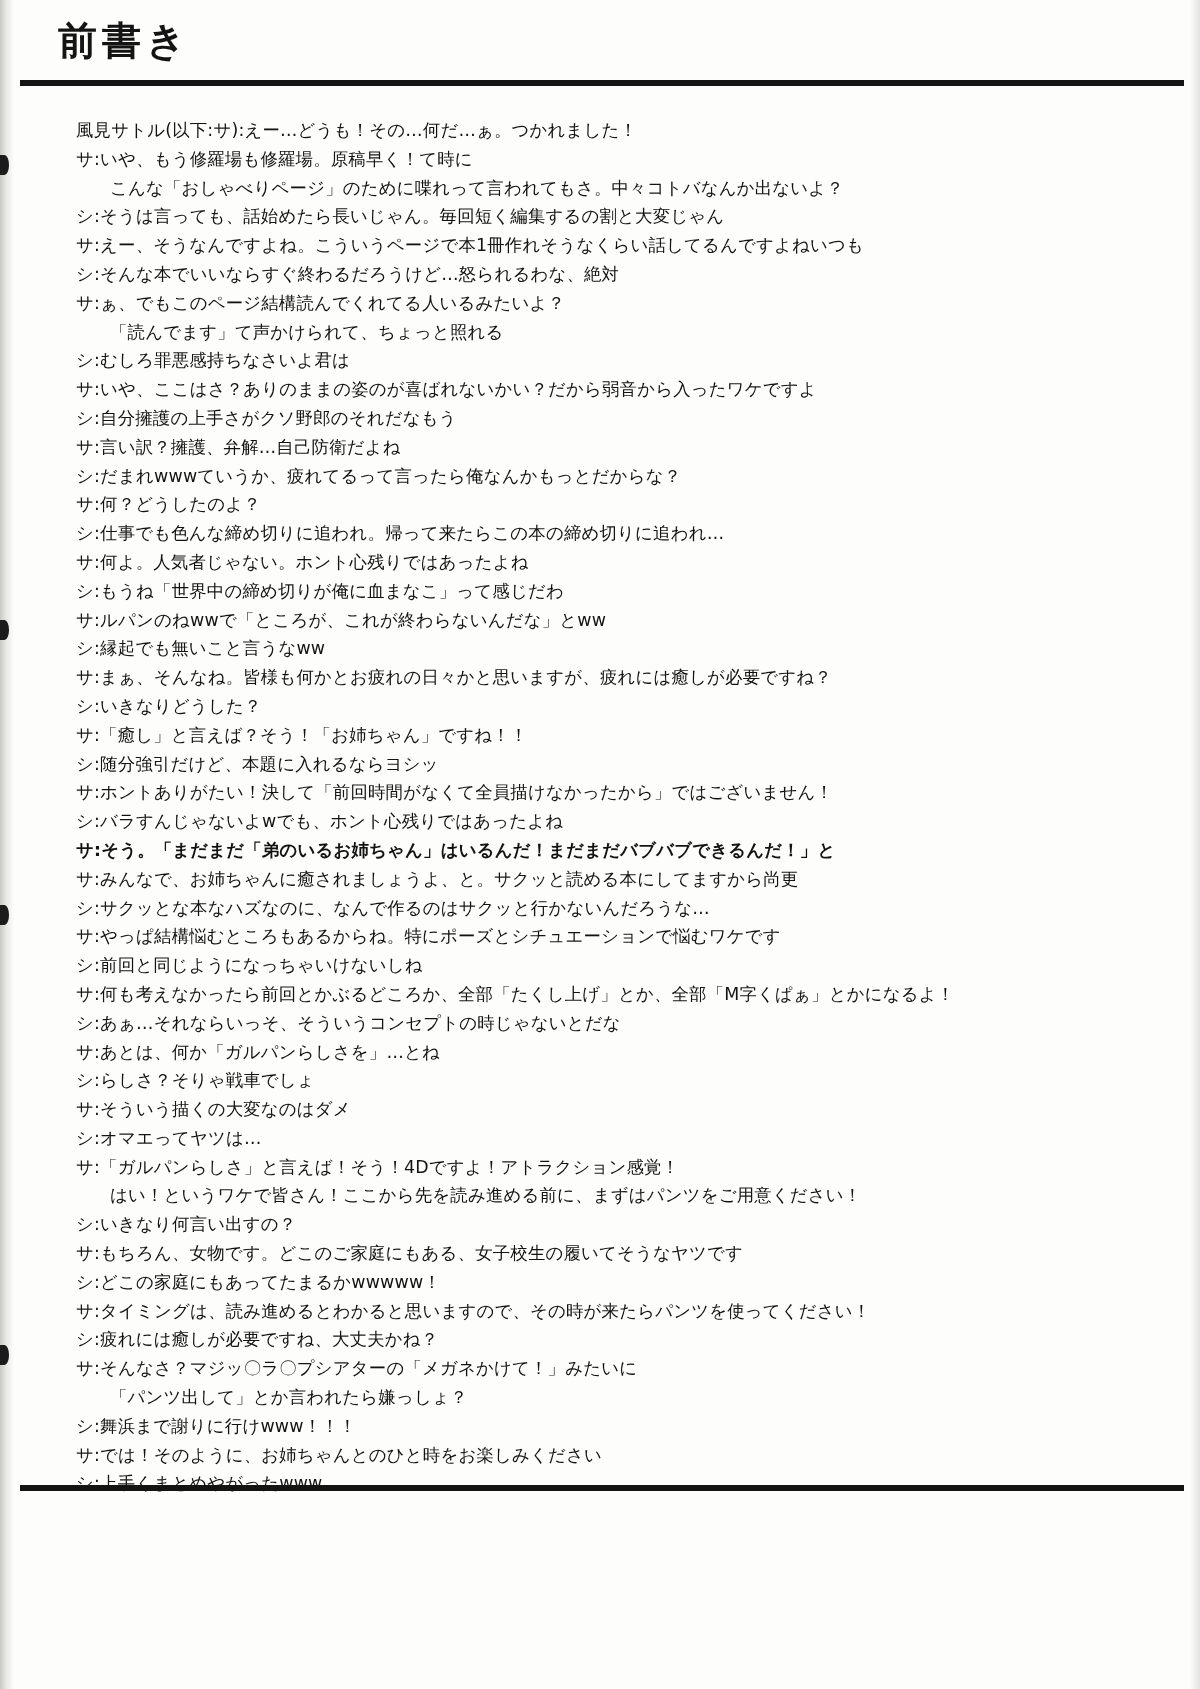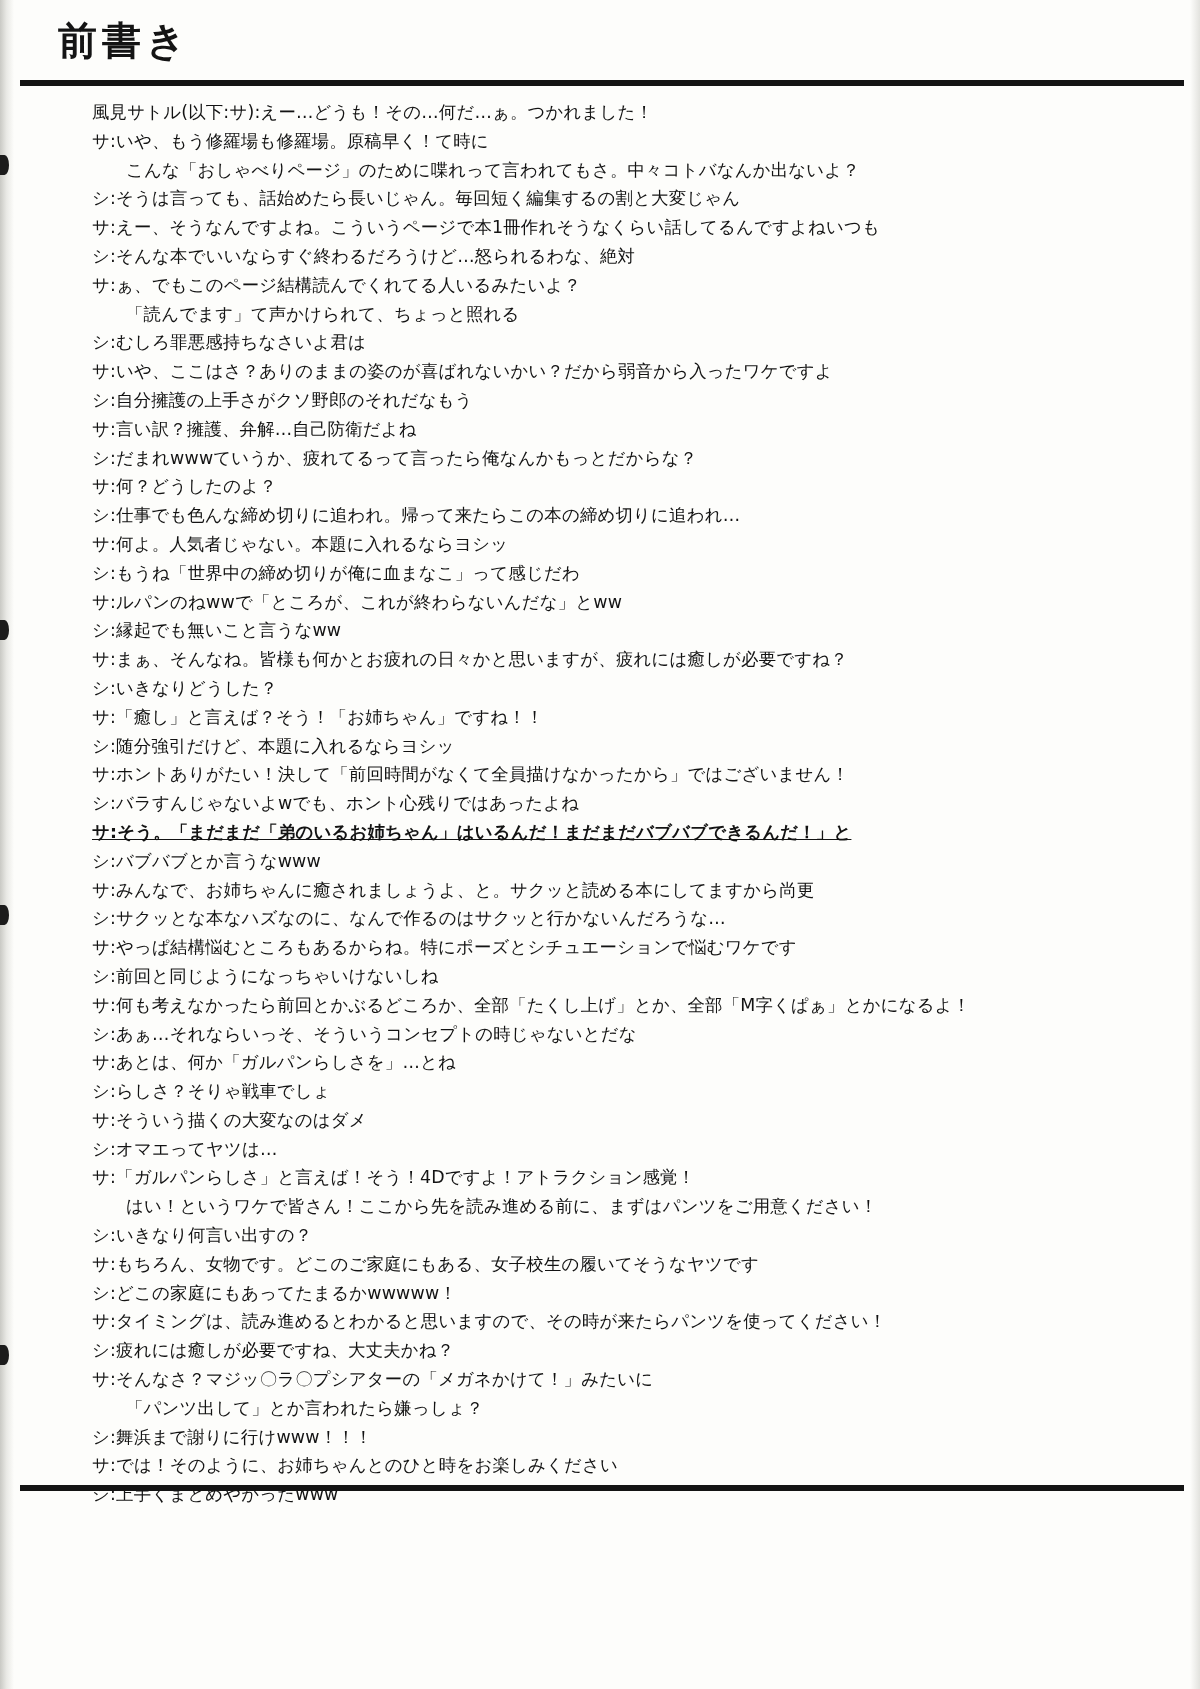--- a/index.html
+++ b/index.html
@@ -71,38 +71,36 @@
     top: 1485px;
     width: 1164px;
     height: 6px;
     background: #141414;
   }
 
   
   .dialogue {
     position: absolute;
     left: 76px;
-    top: 98px;
+    top: 116px;
     width: 1050px;
-    margin-left: 16px;
   }
   .line {
     font-family: "DejaVu Sans", sans-serif;
     font-size: 17.4px;
     line-height: 28.8px;
     color: #131313;
     white-space: pre-wrap;
     letter-spacing: 0.2px;
   }
   .line.cont {
     padding-left: 34px;
   }
   .line.bold {
     font-weight: bold;
-    text-decoration: underline;
   }
 </style>
 </head>
 <body>
 
 <div class="page">
 
   <div class="scan-edge-left"></div>
   <div class="scan-edge-right"></div>
 
@@ -125,32 +123,31 @@
       <div class="line">シ:そんな本でいいならすぐ終わるだろうけど…怒られるわな、絶対</div>
       <div class="line">サ:ぁ、でもこのページ結構読んでくれてる人いるみたいよ？</div>
       <div class="line cont">「読んでます」て声かけられて、ちょっと照れる</div>
       <div class="line">シ:むしろ罪悪感持ちなさいよ君は</div>
       <div class="line">サ:いや、ここはさ？ありのままの姿のが喜ばれないかい？だから弱音から入ったワケですよ</div>
       <div class="line">シ:自分擁護の上手さがクソ野郎のそれだなもう</div>
       <div class="line">サ:言い訳？擁護、弁解…自己防衛だよね</div>
       <div class="line">シ:だまれwwwていうか、疲れてるって言ったら俺なんかもっとだからな？</div>
       <div class="line">サ:何？どうしたのよ？</div>
       <div class="line">シ:仕事でも色んな締め切りに追われ。帰って来たらこの本の締め切りに追われ…</div>
-      <div class="line">サ:何よ。人気者じゃない。本題に入れるならヨシッ</div>
+      <div class="line">サ:何よ。人気者じゃない。ホント心残りではあったよね</div>
       <div class="line">シ:もうね「世界中の締め切りが俺に血まなこ」って感じだわ</div>
       <div class="line">サ:ルパンのねwwで「ところが、これが終わらないんだな」とww</div>
       <div class="line">シ:縁起でも無いこと言うなww</div>
       <div class="line">サ:まぁ、そんなね。皆様も何かとお疲れの日々かと思いますが、疲れには癒しが必要ですね？</div>
       <div class="line">シ:いきなりどうした？</div>
       <div class="line">サ:「癒し」と言えば？そう！「お姉ちゃん」ですね！！</div>
       <div class="line">シ:随分強引だけど、本題に入れるならヨシッ</div>
       <div class="line">サ:ホントありがたい！決して「前回時間がなくて全員描けなかったから」ではございません！</div>
       <div class="line">シ:バラすんじゃないよwでも、ホント心残りではあったよね</div>
       <div class="line bold">サ:そう。「まだまだ「弟のいるお姉ちゃん」はいるんだ！まだまだバブバブできるんだ！」と</div>
-      <div class="line">シ:バブバブとか言うなwww</div>
       <div class="line">サ:みんなで、お姉ちゃんに癒されましょうよ、と。サクッと読める本にしてますから尚更</div>
       <div class="line">シ:サクッとな本なハズなのに、なんで作るのはサクッと行かないんだろうな…</div>
       <div class="line">サ:やっぱ結構悩むところもあるからね。特にポーズとシチュエーションで悩むワケです</div>
       <div class="line">シ:前回と同じようになっちゃいけないしね</div>
       <div class="line">サ:何も考えなかったら前回とかぶるどころか、全部「たくし上げ」とか、全部「M字くぱぁ」とかになるよ！</div>
       <div class="line">シ:あぁ…それならいっそ、そういうコンセプトの時じゃないとだな</div>
       <div class="line">サ:あとは、何か「ガルパンらしさを」…とね</div>
       <div class="line">シ:らしさ？そりゃ戦車でしょ</div>
       <div class="line">サ:そういう描くの大変なのはダメ</div>
       <div class="line">シ:オマエってヤツは…</div>

